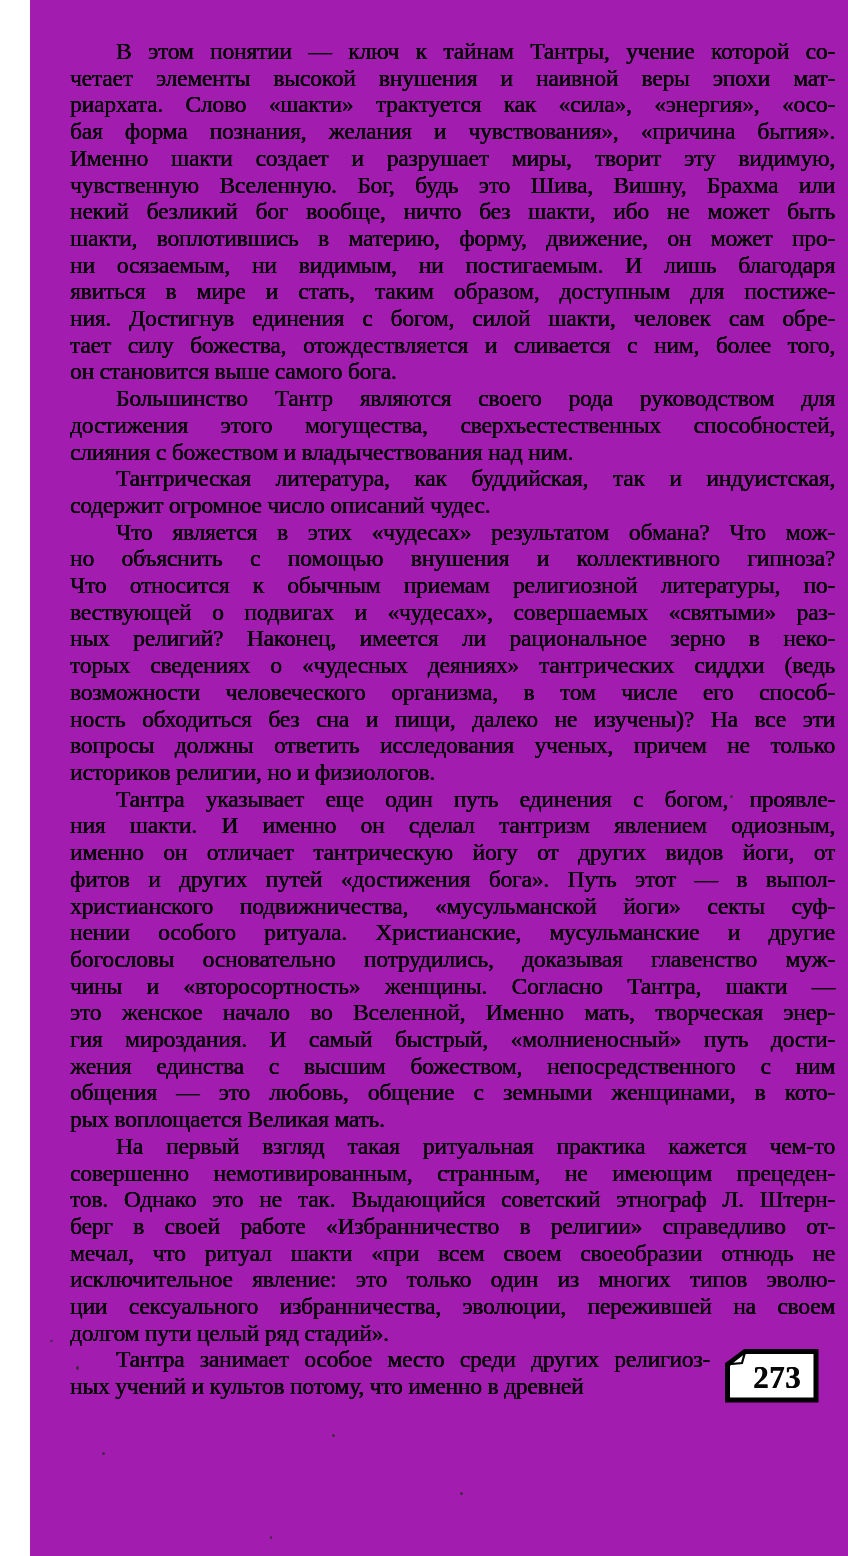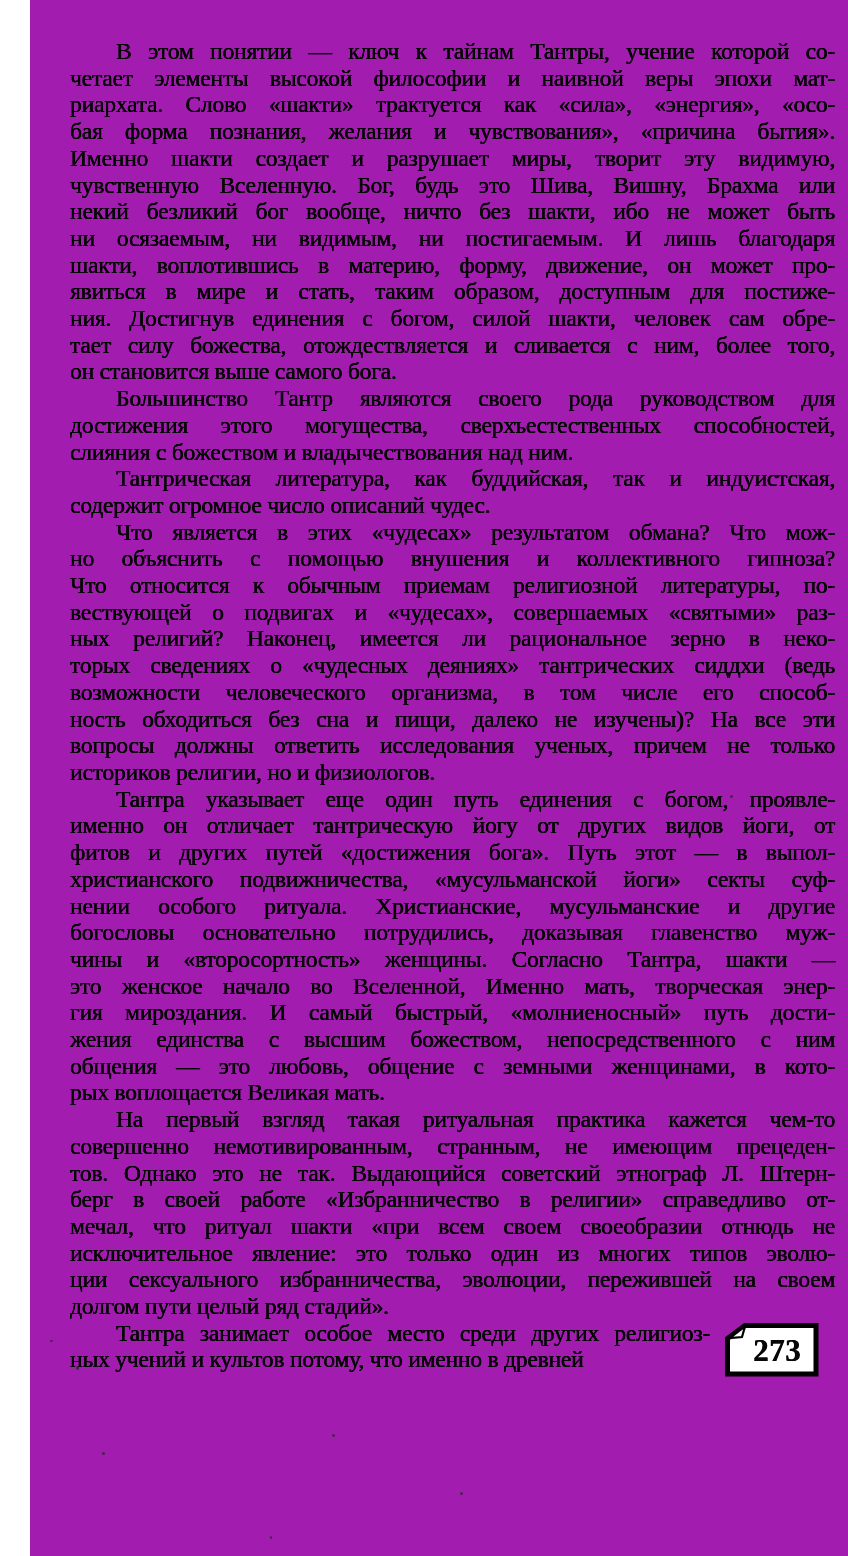--- a/index.html
+++ b/index.html
@@ -67,28 +67,28 @@
   }
 </style>
 </head>
 <body>
 
 <div class="page">
 
   <div class="text-block" id="main-text">
       <div class="para">
         <div class="line first">В этом понятии — ключ к тайнам Тантры, учение которой со-</div>
-        <div class="line">четает элементы высокой философии и наивной веры эпохи мат-</div>
+        <div class="line">четает элементы высокой внушения и наивной веры эпохи мат-</div>
         <div class="line">риархата. Слово «шакти» трактуется как «сила», «энергия», «осо-</div>
         <div class="line">бая форма познания, желания и чувствования», «причина бытия».</div>
         <div class="line">Именно шакти создает и разрушает миры, творит эту видимую,</div>
         <div class="line">чувственную Вселенную. Бог, будь это Шива, Вишну, Брахма или</div>
         <div class="line">некий безликий бог вообще, ничто без шакти, ибо не может быть</div>
+        <div class="line">шакти, воплотившись в материю, форму, движение, он может про-</div>
         <div class="line">ни осязаемым, ни видимым, ни постигаемым. И лишь благодаря</div>
-        <div class="line">шакти, воплотившись в материю, форму, движение, он может про-</div>
         <div class="line">явиться в мире и стать, таким образом, доступным для постиже-</div>
         <div class="line">ния. Достигнув единения с богом, силой шакти, человек сам обре-</div>
         <div class="line">тает силу божества, отождествляется и сливается с ним, более того,</div>
         <div class="line plast">он становится выше самого бога.</div>
       </div>
       <div class="para">
         <div class="line first">Большинство Тантр являются своего рода руководством для</div>
         <div class="line">достижения этого могущества, сверхъестественных способностей,</div>
         <div class="line plast">слияния с божеством и владычествования над ним.</div>
       </div>
@@ -103,20 +103,21 @@
         <div class="line">вествующей о подвигах и «чудесах», совершаемых «святыми» раз-</div>
         <div class="line">ных религий? Наконец, имеется ли рациональное зерно в неко-</div>
         <div class="line">торых сведениях о «чудесных деяниях» тантрических сиддхи (ведь</div>
         <div class="line">возможности человеческого организма, в том числе его способ-</div>
         <div class="line">ность обходиться без сна и пищи, далеко не изучены)? На все эти</div>
         <div class="line">вопросы должны ответить исследования ученых, причем не только</div>
         <div class="line plast">историков религии, но и физиологов.</div>
       </div>
       <div class="para">
         <div class="line first">Тантра указывает еще один путь единения с богом, проявле-</div>
+        <div class="line">ния шакти. И именно он сделал тантризм явлением одиозным,</div>
         <div class="line">именно он отличает тантрическую йогу от других видов йоги, от</div>
         <div class="line">фитов и других путей «достижения бога». Путь этот — в выпол-</div>
         <div class="line">христианского подвижничества, «мусульманской йоги» секты суф-</div>
         <div class="line">нении особого ритуала. Христианские, мусульманские и другие</div>
         <div class="line">богословы основательно потрудились, доказывая главенство муж-</div>
         <div class="line">чины и «второсортность» женщины. Согласно Тантра, шакти —</div>
         <div class="line">это женское начало во Вселенной, Именно мать, творческая энер-</div>
         <div class="line">гия мироздания. И самый быстрый, «молниеносный» путь дости-</div>
         <div class="line">жения единства с высшим божеством, непосредственного с ним</div>
         <div class="line">общения — это любовь, общение с земными женщинами, в кото-</div>

